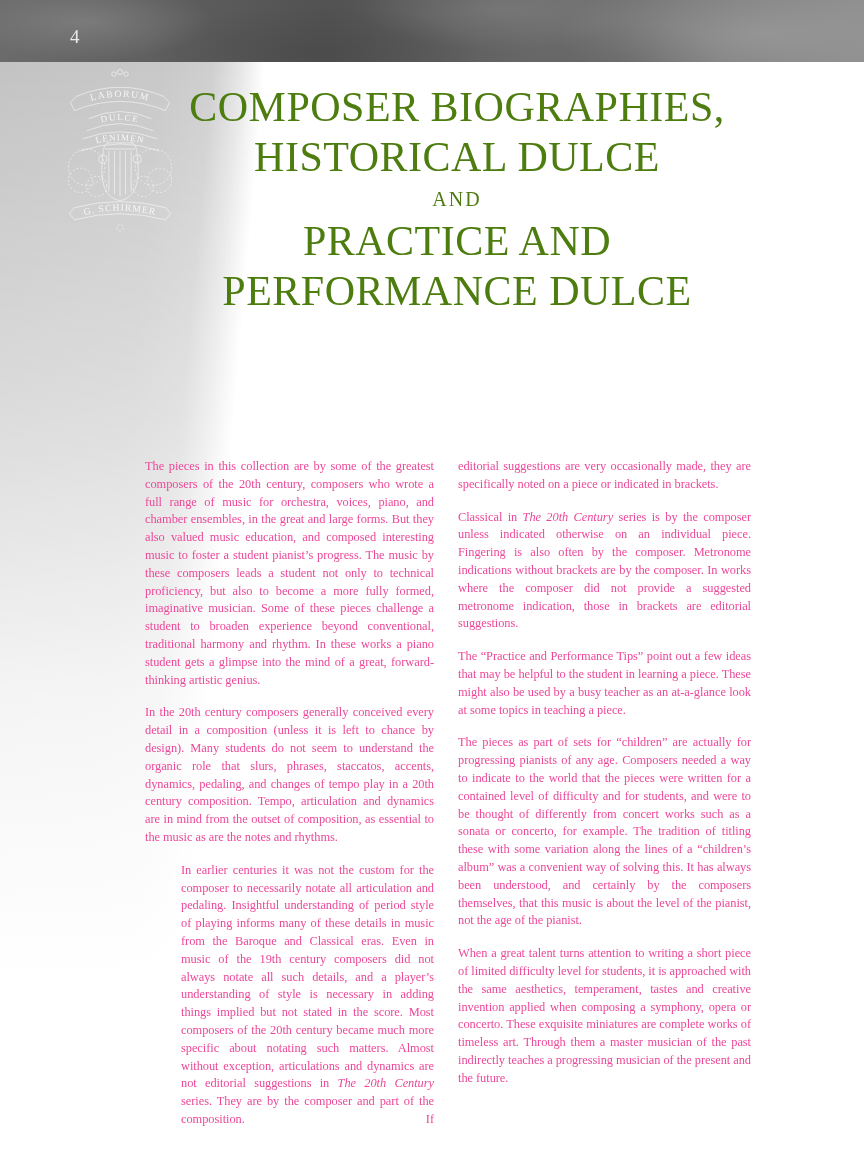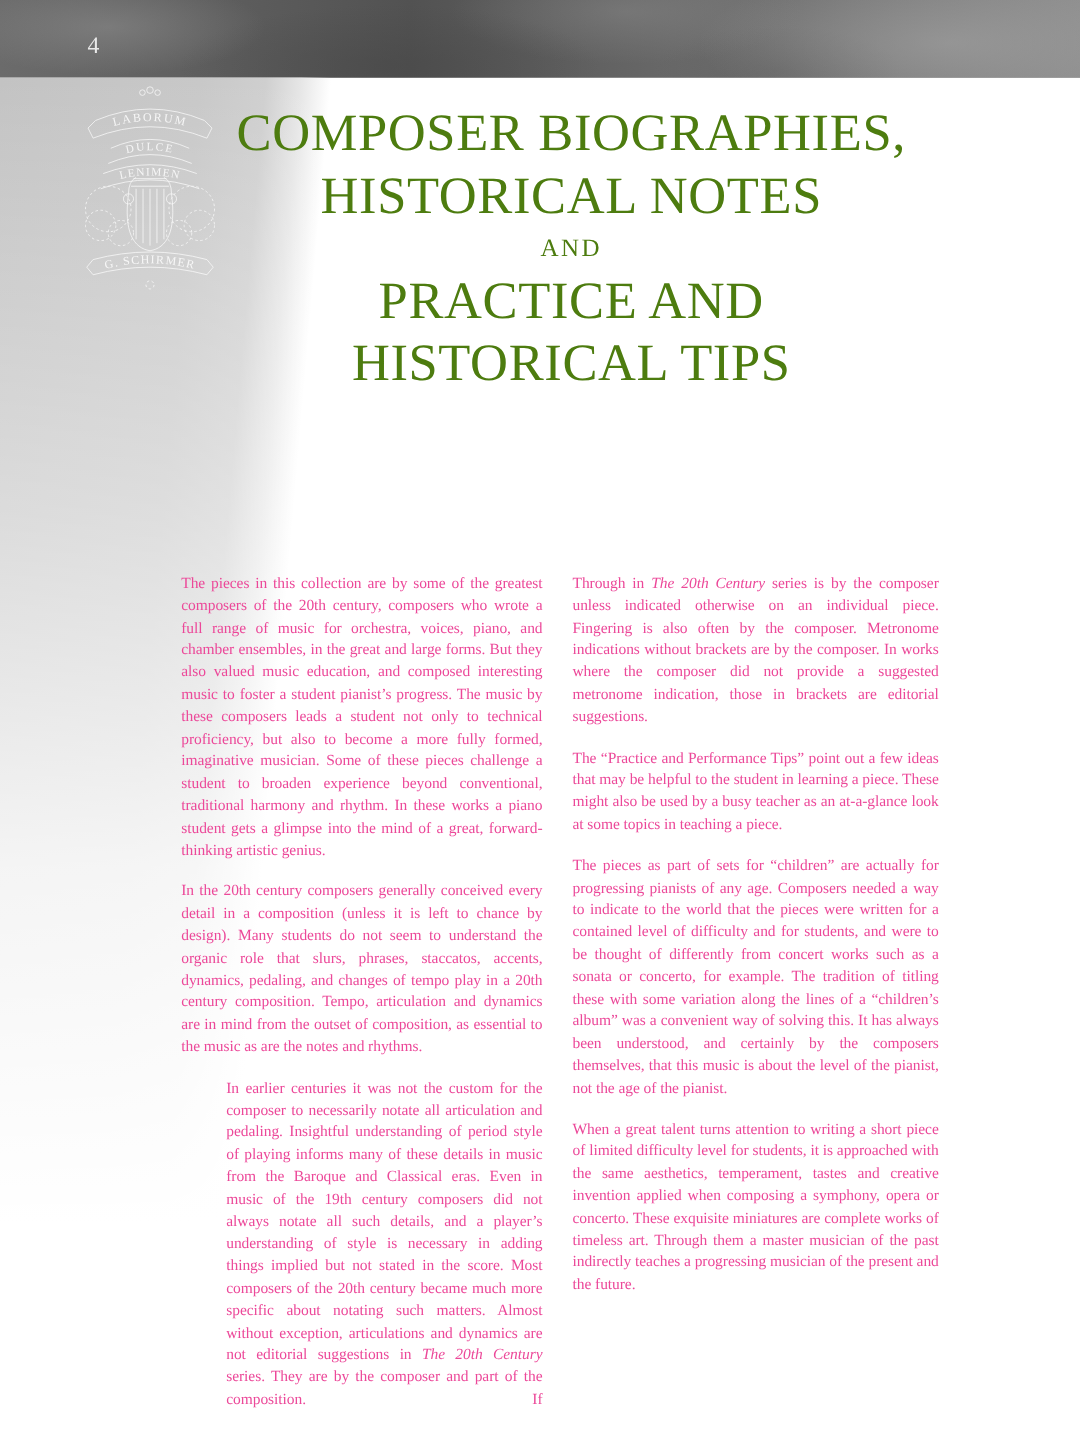--- a/index.html
+++ b/index.html
@@ -115,31 +115,32 @@
     <circle class="leaf" cx="61" cy="160" r="3.2"></circle>
 
     <text font-size="9.5" letter-spacing="1.5"><textPath href="#arcTop" startOffset="50%" text-anchor="middle">LABORUM</textPath></text>
     <text font-size="9" letter-spacing="1.5"><textPath href="#arcMid" startOffset="50%" text-anchor="middle">DULCE</textPath></text>
     <text font-size="9" letter-spacing="1"><textPath href="#arcBot" startOffset="50%" text-anchor="middle">LENIMEN</textPath></text>
     <text font-size="9.5" letter-spacing="1"><textPath href="#arcRib" startOffset="50%" text-anchor="middle">G. SCHIRMER</textPath></text>
   </svg>
 
   <div class="title-block">
     <div class="title-line">COMPOSER BIOGRAPHIES,</div>
-    <div class="title-line">HISTORICAL NOTES</div>
+    <div class="title-line">HISTORICAL DULCE</div>
     <div class="title-and">AND</div>
     <div class="title-line">PRACTICE AND</div>
-    <div class="title-line">HISTORICAL TIPS</div>
+    <div class="title-line">PERFORMANCE DULCE</div>
   </div>
 
   <div class="column" id="left-col">
       <p><span>The pieces in this collection are by some of the greatest composers of the 20th century, composers who wrote a full range of music for orchestra, voices, piano, and chamber ensembles, in the great and large forms. But they also valued music education, and composed interesting music to foster a student pianist’s progress. The music by these composers leads a student not only to technical proficiency, but also to become a more fully formed, imaginative musician. Some of these pieces challenge a student to broaden experience beyond conventional, traditional harmony and rhythm. In these works a piano student gets a glimpse into the mind of a great, forward-thinking artistic genius.</span></p>
       <p><span>In the 20th century composers generally conceived every detail in a composition (unless it is left to chance by design). Many students do not seem to understand the organic role that slurs, phrases, staccatos, accents, dynamics, pedaling, and changes of tempo play in a 20th century composition. Tempo, articulation and dynamics are in mind from the outset of composition, as essential to the music as are the notes and rhythms.</span></p>
       <p class="justify-last"><span>In earlier centuries it was not the custom for the composer to necessarily notate all articulation and pedaling. Insightful understanding of period style of playing informs many of these details in music from the Baroque and Classical eras. Even in music of the 19th century composers did not always notate all such details, and a player’s understanding of style is necessary in adding things implied but not stated in the score. Most composers of the 20th century became much more specific about notating such matters. Almost without exception, articulations and dynamics are not editorial suggestions in </span><em>The 20th Century</em><span> series. They are by the composer and part of the composition. If</span></p>
     </div>
   <div class="column" id="right-col">
-      <p><span>Through in </span><em>The 20th Century</em><span> series is by the composer unless indicated otherwise on an individual piece. Fingering is also often by the composer. Metronome indications without brackets are by the composer. In works where the composer did not provide a suggested metronome indication, those in brackets are editorial suggestions.</span></p>
+      <p><span>editorial suggestions are very occasionally made, they are specifically noted on a piece or indicated in brackets.</span></p>
+      <p><span>Classical in </span><em>The 20th Century</em><span> series is by the composer unless indicated otherwise on an individual piece. Fingering is also often by the composer. Metronome indications without brackets are by the composer. In works where the composer did not provide a suggested metronome indication, those in brackets are editorial suggestions.</span></p>
       <p><span>The “Practice and Performance Tips” point out a few ideas that may be helpful to the student in learning a piece. These might also be used by a busy teacher as an at-a-glance look at some topics in teaching a piece.</span></p>
       <p><span>The pieces as part of sets for “children” are actually for progressing pianists of any age. Composers needed a way to indicate to the world that the pieces were written for a contained level of difficulty and for students, and were to be thought of differently from concert works such as a sonata or concerto, for example. The tradition of titling these with some variation along the lines of a “children’s album” was a convenient way of solving this. It has always been understood, and certainly by the composers themselves, that this music is about the level of the pianist, not the age of the pianist.</span></p>
       <p><span>When a great talent turns attention to writing a short piece of limited difficulty level for students, it is approached with the same aesthetics, temperament, tastes and creative invention applied when composing a symphony, opera or concerto. These exquisite miniatures are complete works of timeless art. Through them a master musician of the past indirectly teaches a progressing musician of the present and the future.</span></p>
     </div>
 
 </div>
 
 </body></html>

